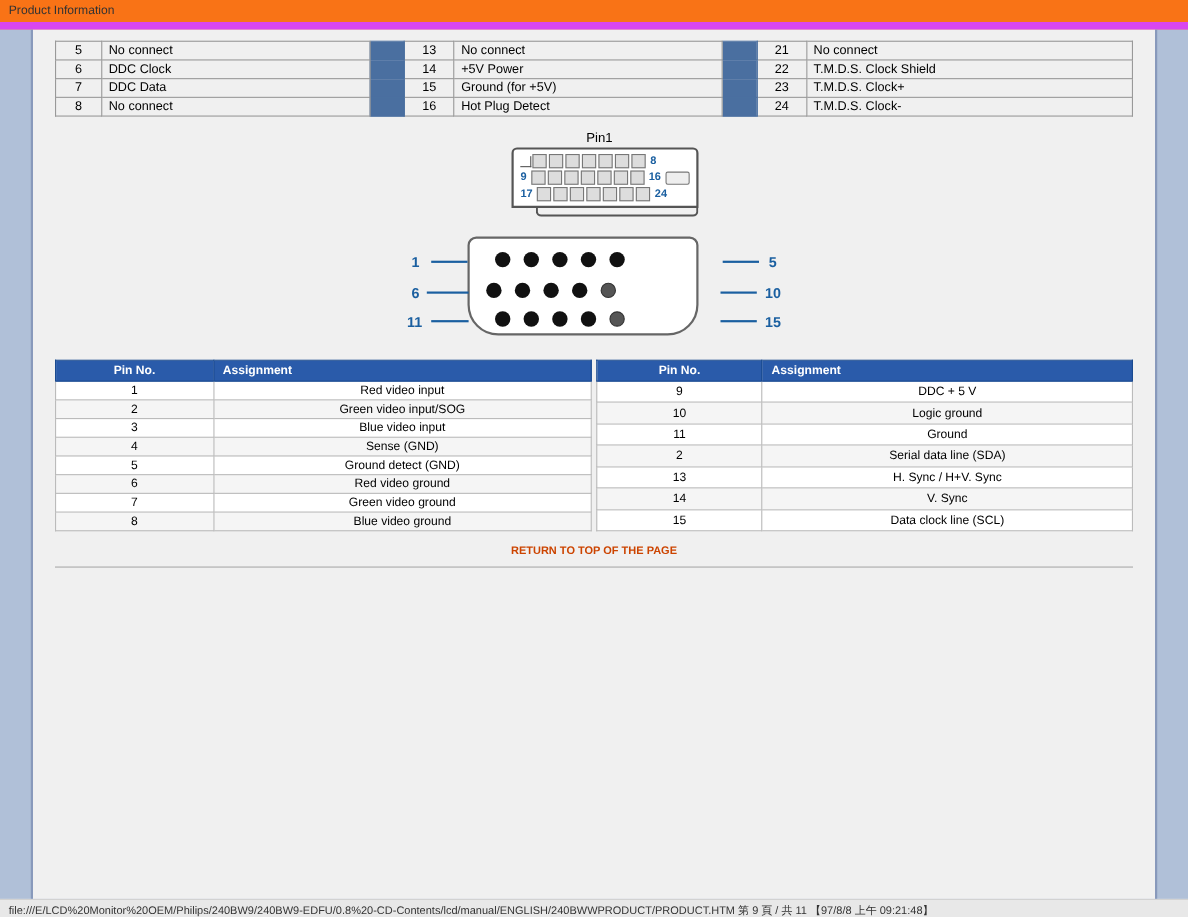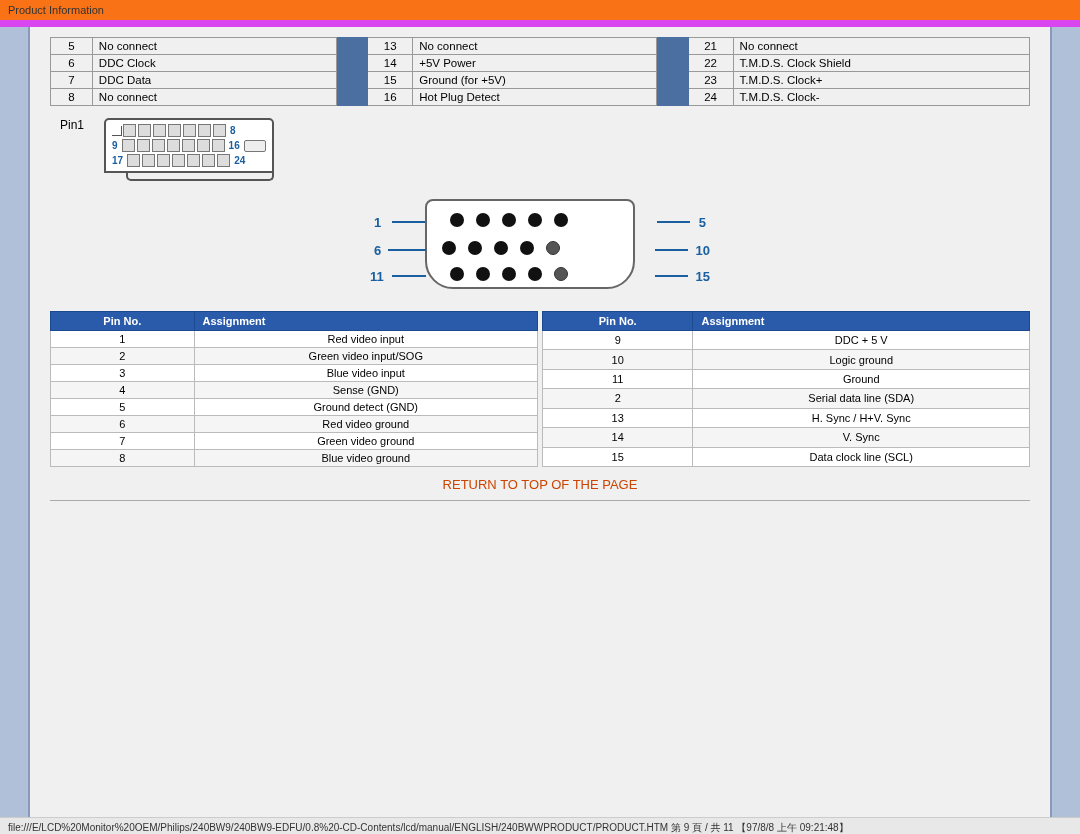--- a/index.html
+++ b/index.html
@@ -70,21 +70,22 @@
     .upper-table .blue-cell {
       background: #4a6fa0;
       width: 18px;
       border: 1px solid #4a6fa0;
     }
 
     
     .pin-diagram-area {
       margin-bottom: 10px;
       display: flex;
-      align-items: flex-start;
+      flex-direction: column;
+      align-items: center;
     }
     .pin1-label {
       font-size: 12px;
       margin-left: 10px;
       margin-bottom: 2px;
     }
 
     
     .dsub-section {
       margin-bottom: 10px;
@@ -132,22 +133,22 @@
     .pin-table tr:nth-child(even) td {
       background: #f5f5f5;
     }
 
     .return-link {
       text-align: center;
       margin: 8px 0;
     }
     .return-link a {
       color: #cc4400;
-      font-size: 13px;
-      font-weight: normal;
+      font-size: 10px;
+      font-weight: bold;
       text-decoration: none;
     }
 
     .divider {
       border: none;
       border-top: 1px solid #aaa;
       margin: 6px 0;
     }
   </style>
 </head>

